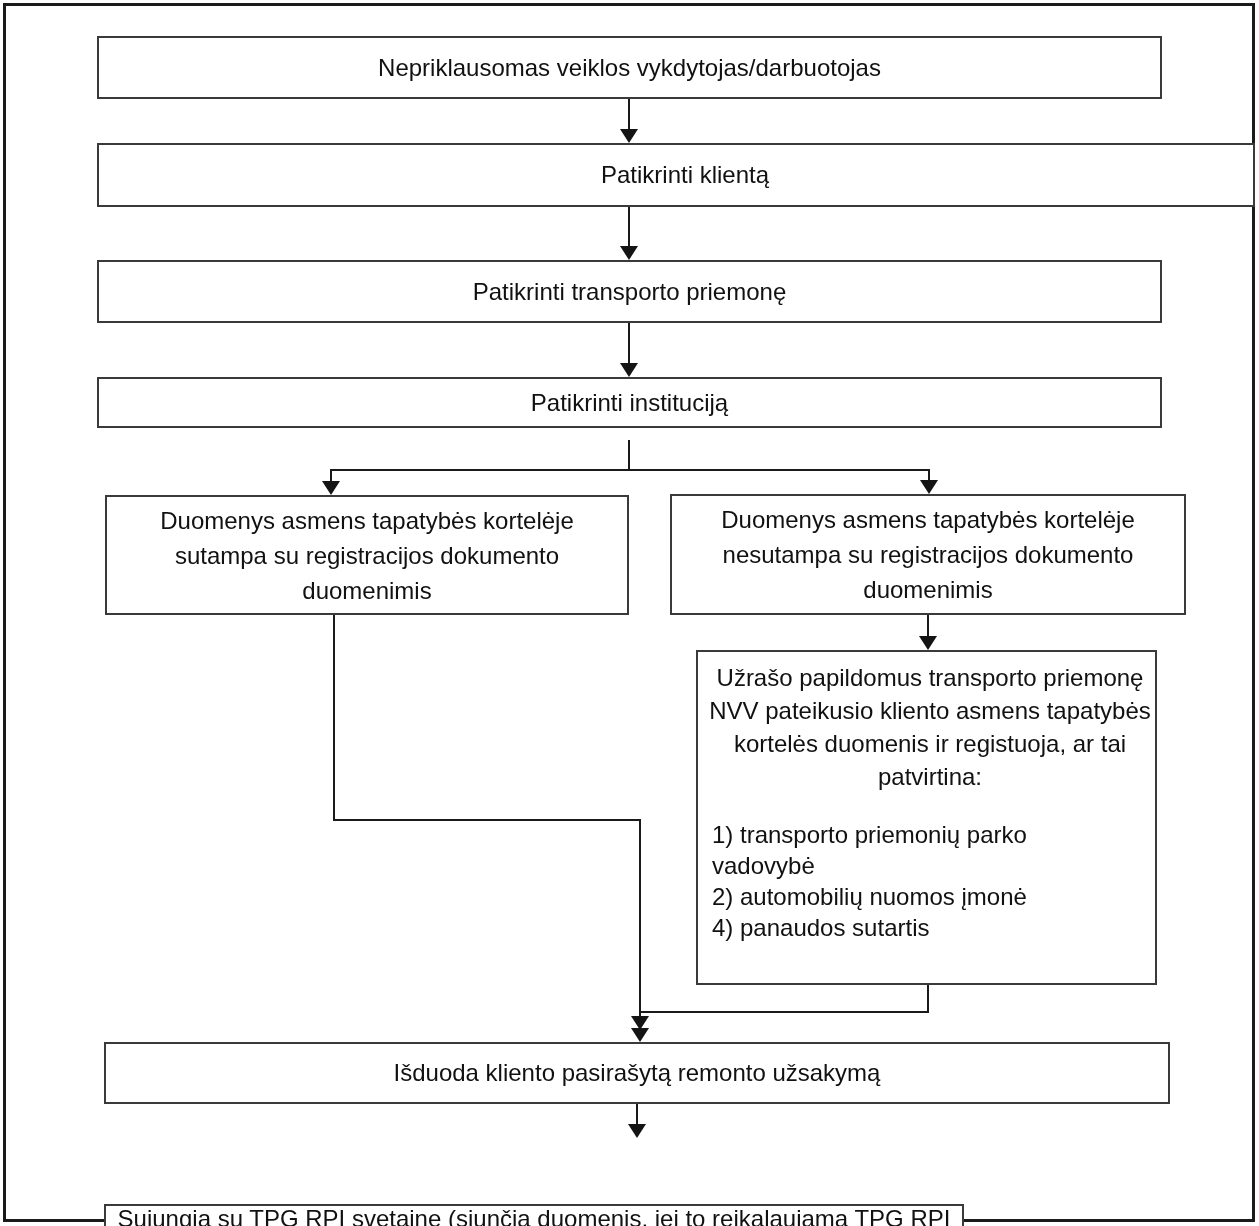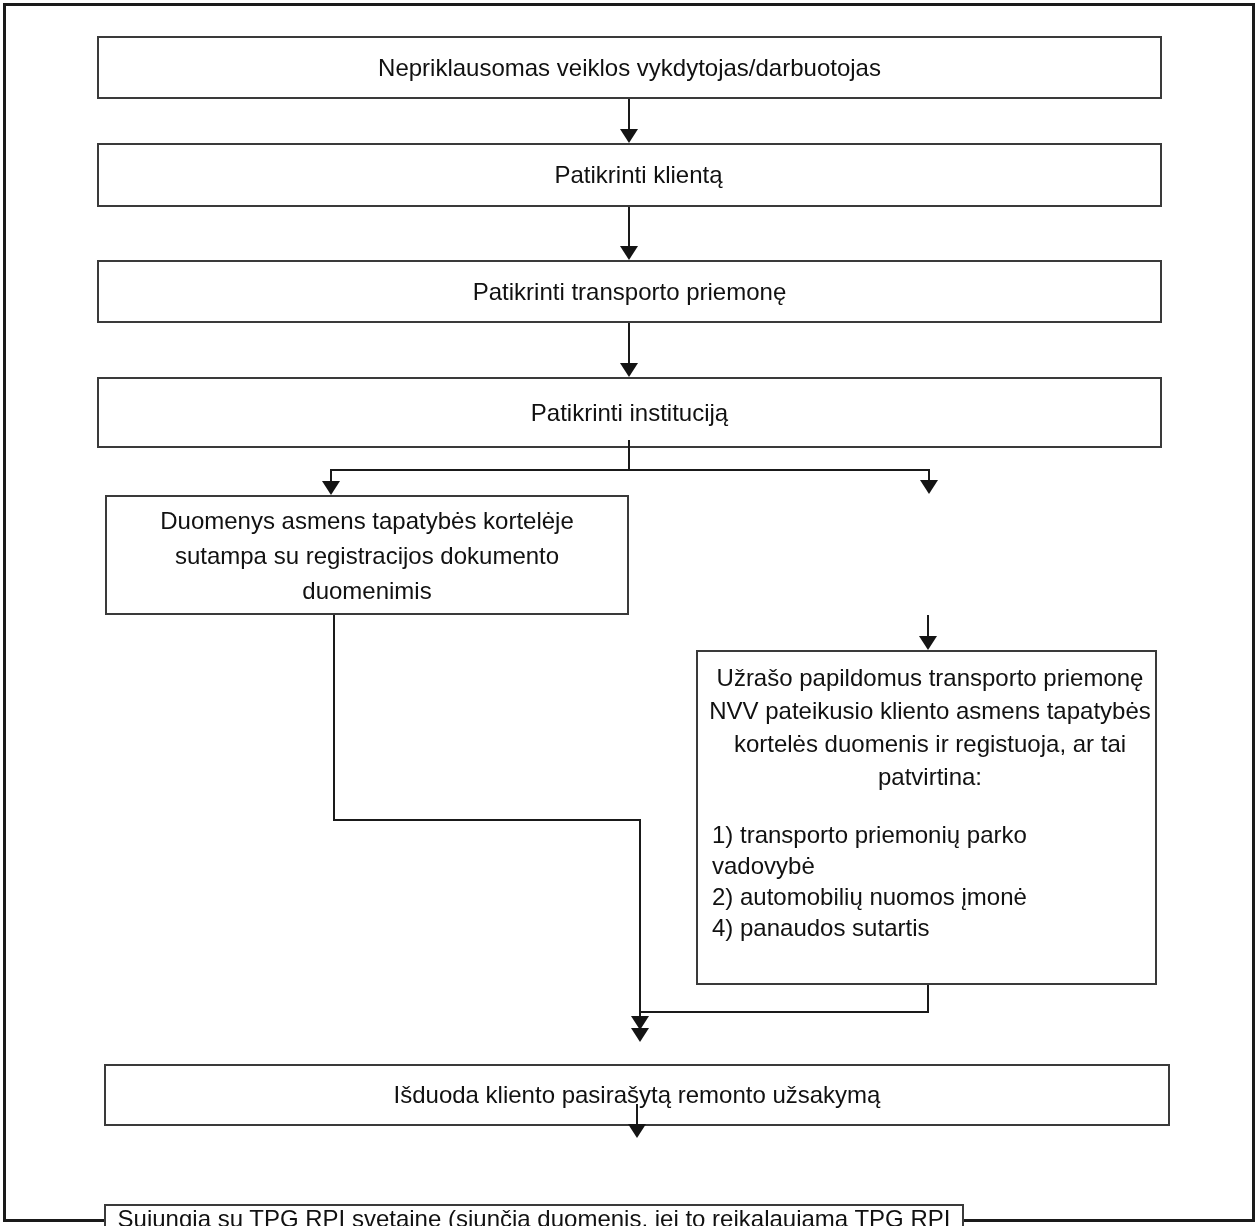--- a/index.html
+++ b/index.html
@@ -58,47 +58,50 @@
 <body>
 
 <div class="canvas">
 
   <div class="frame"></div>
 
   <div class="node" style="left:97px; top:36px; width:1065px; height:63px;">
     <span>Nepriklausomas veiklos vykdytojas/darbuotojas</span>
   </div>
 
-  <div class="node" style="left:97px; top:143px; width:1065px; height:64px;padding-left:28px;">
+  <div class="node" style="left:97px; top:143px; width:1158px; height:64px;padding-left:28px;">
     <span>Patikrinti klientą</span>
   </div>
 
   <div class="node" style="left:97px; top:260px; width:1065px; height:63px;">
     <span>Patikrinti transporto priemonę</span>
   </div>
 
-  <div class="node" style="left:97px; top:377px; width:1065px; height:71px;">
+  <div class="node" style="left:97px; top:377px; width:1065px; height:51px;">
     <span>Patikrinti instituciją</span>
   </div>
 
   <div class="node" style="left:105px; top:495px; width:524px; height:120px; line-height:35px;">
     <span>Duomenys asmens tapatybės kortelėje sutampa su registracijos dokumento duomenimis</span>
   </div>
 
+  <div class="node" style="left:670px; top:494px; width:516px; height:121px; line-height:35px;">
+    <span>Duomenys asmens tapatybės kortelėje nesutampa su registracijos dokumento duomenimis</span>
+  </div>
 
   <div class="node node--big" style="left:696px; top:650px; width:461px; height:335px;">
     <div class="intro">Užrašo papildomus transporto priemonę NVV pateikusio kliento asmens tapatybės kortelės duomenis ir registuoja, ar tai patvirtina:</div>
     <div class="list">
       <div>1) transporto priemonių parko vadovybė</div>
       <div>2) automobilių nuomos įmonė</div>
       <div>4) panaudos sutartis</div>
     </div>
   </div>
 
-  <div class="node" style="left:104px; top:1064px; width:1066px; height:62px;">
+  <div class="node" style="left:104px; top:1042px; width:1066px; height:62px;">
     <span>Išduoda kliento pasirašytą remonto užsakymą</span>
   </div>
 
   <div class="node" style="left:104px; top:1204px; width:860px; height:64px;">
     <span>Sujungia su TPG RPI svetaine (siunčia duomenis, jei to reikalaujama TPG RPI svetainėje)</span>
   </div>
 
   <div class="vline" style="left:628px; top:99px;  height:32px;"></div>
   <div class="ah" style="left:620px; top:129px;"></div>
 

